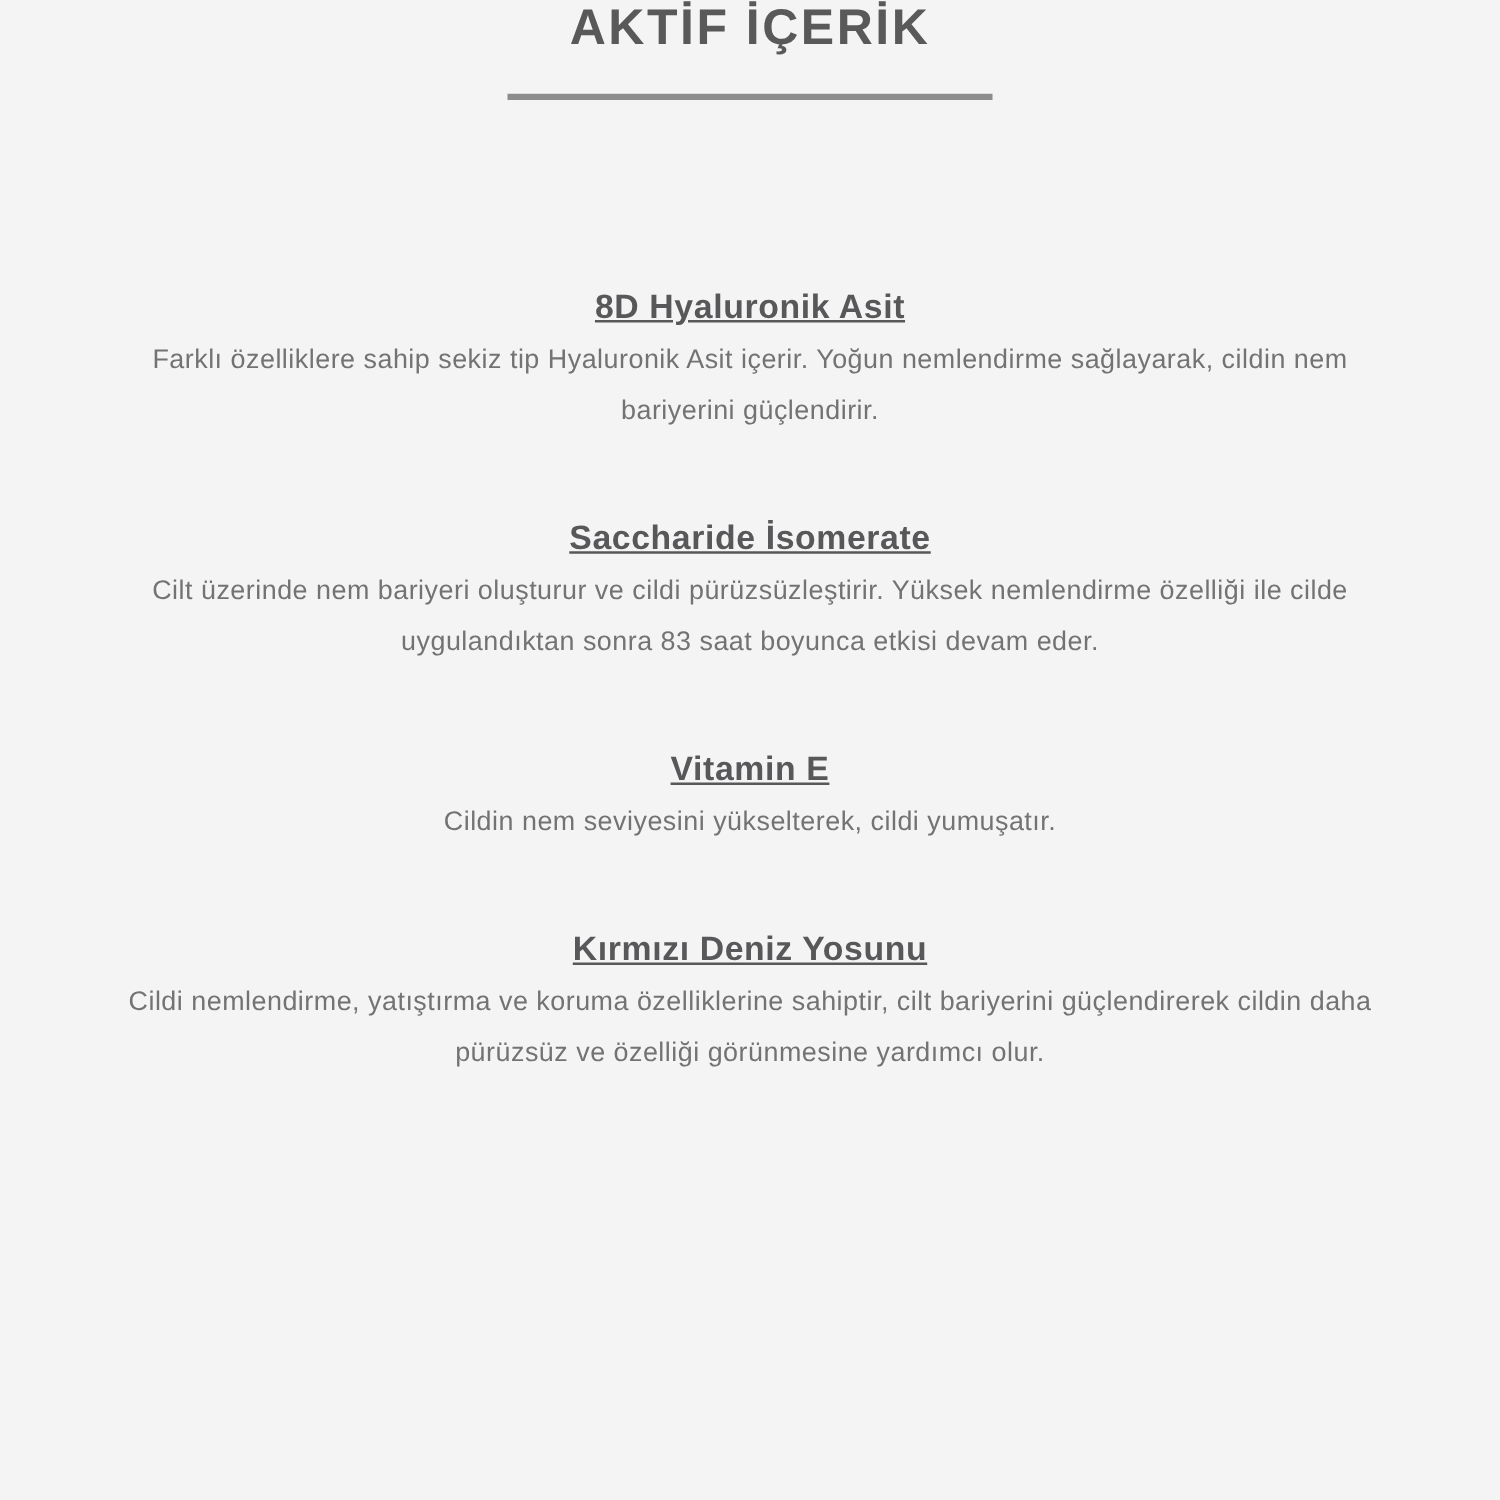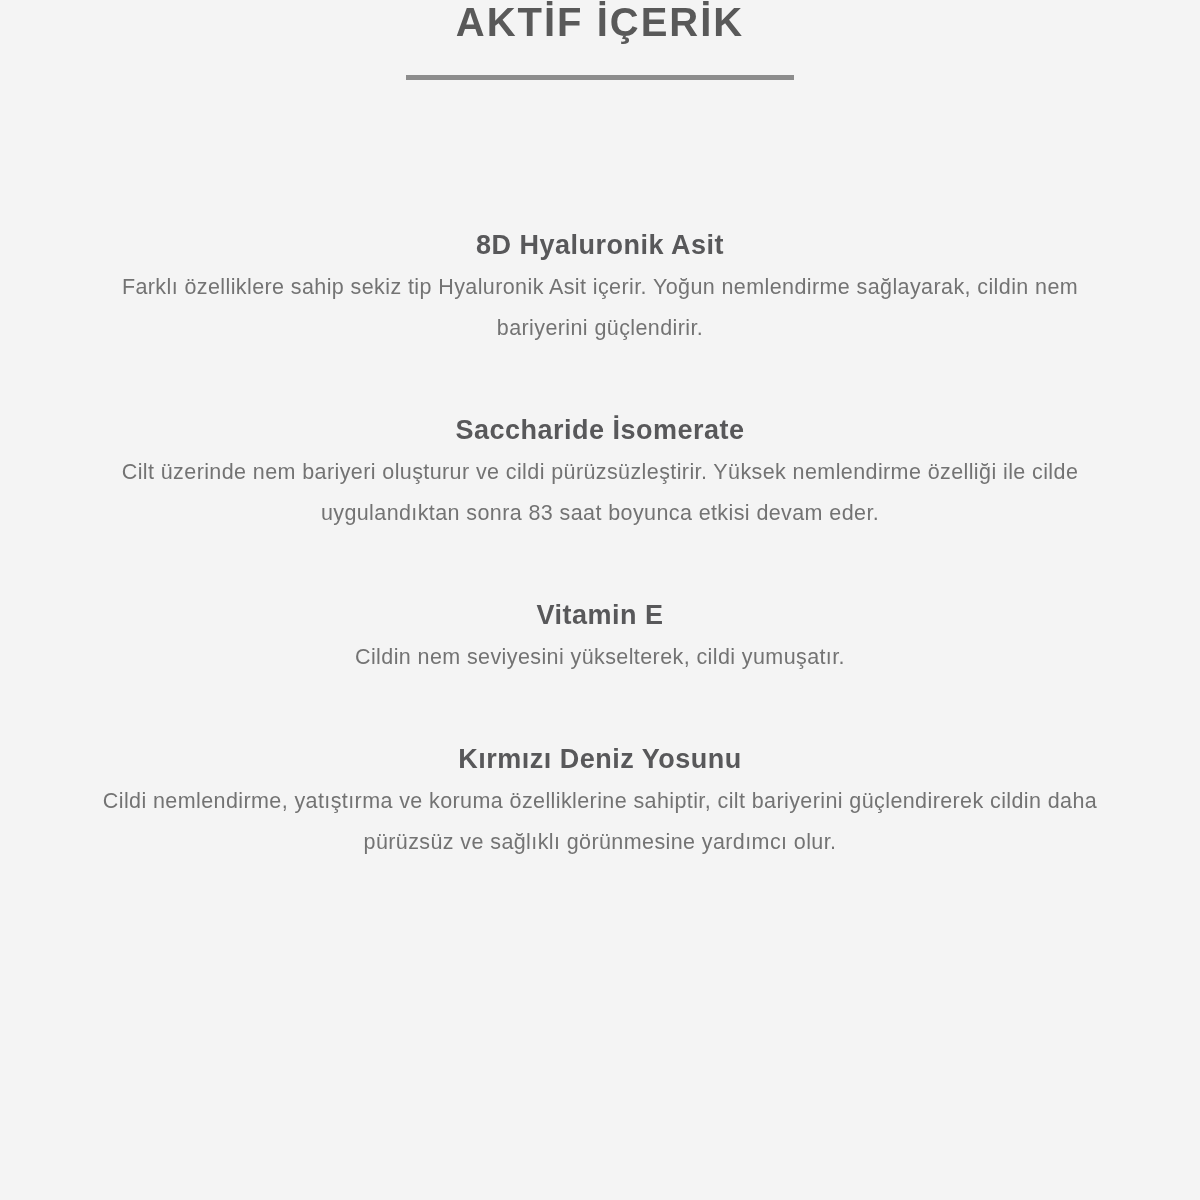--- a/index.html
+++ b/index.html
@@ -39,20 +39,21 @@
   .section {
     margin: 0 auto 66px auto;
     max-width: 1020px;
   }
   .section-heading {
     margin: 0 0 6px 0;
     font-size: 27px;
     font-weight: 800;
     color: #58585a;
     letter-spacing: 0.5px;
+    text-decoration: underline;
   }
   .section-body {
     margin: 0 auto;
     max-width: 1010px;
     font-size: 21.5px;
     line-height: 41px;
     letter-spacing: 0.4px;
     color: #737373;
   }
   .section-vitamin .section-body {
@@ -80,17 +81,17 @@
       <p class="section-body">Cilt üzerinde nem bariyeri oluşturur ve cildi pürüzsüzleştirir. Yüksek nemlendirme özelliği ile cilde uygulandıktan sonra 83 saat boyunca etkisi devam eder.</p>
     </div>
 
     <div class="section section-vitamin">
       <h2 class="section-heading">Vitamin E</h2>
       <p class="section-body">Cildin nem seviyesini yükselterek, cildi yumuşatır.</p>
     </div>
 
     <div class="section">
       <h2 class="section-heading">Kırmızı Deniz Yosunu</h2>
-      <p class="section-body">Cildi nemlendirme, yatıştırma ve koruma özelliklerine sahiptir, cilt bariyerini güçlendirerek cildin daha pürüzsüz ve sağlıklı görünmesine yardımcı olur.</p>
+      <p class="section-body">Cildi nemlendirme, yatıştırma ve koruma özelliklerine sahiptir, cilt bariyerini güçlendirerek cildin daha pürüzsüz ve özelliği görünmesine yardımcı olur.</p>
     </div>
 
   </div>
 </div>
 
 </body></html>

